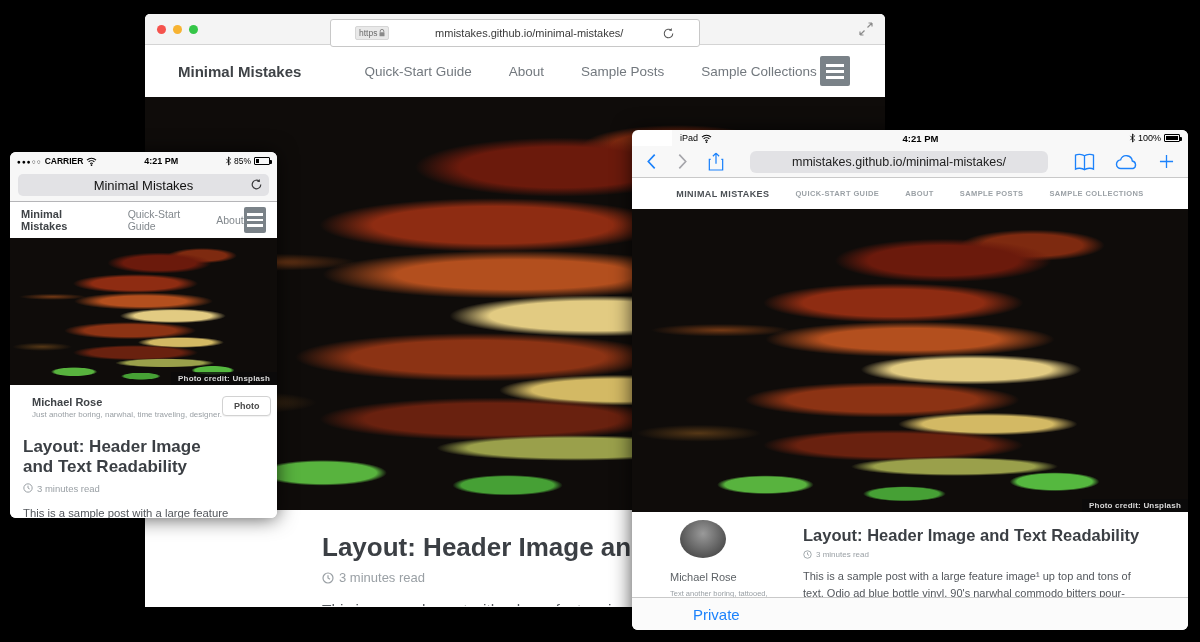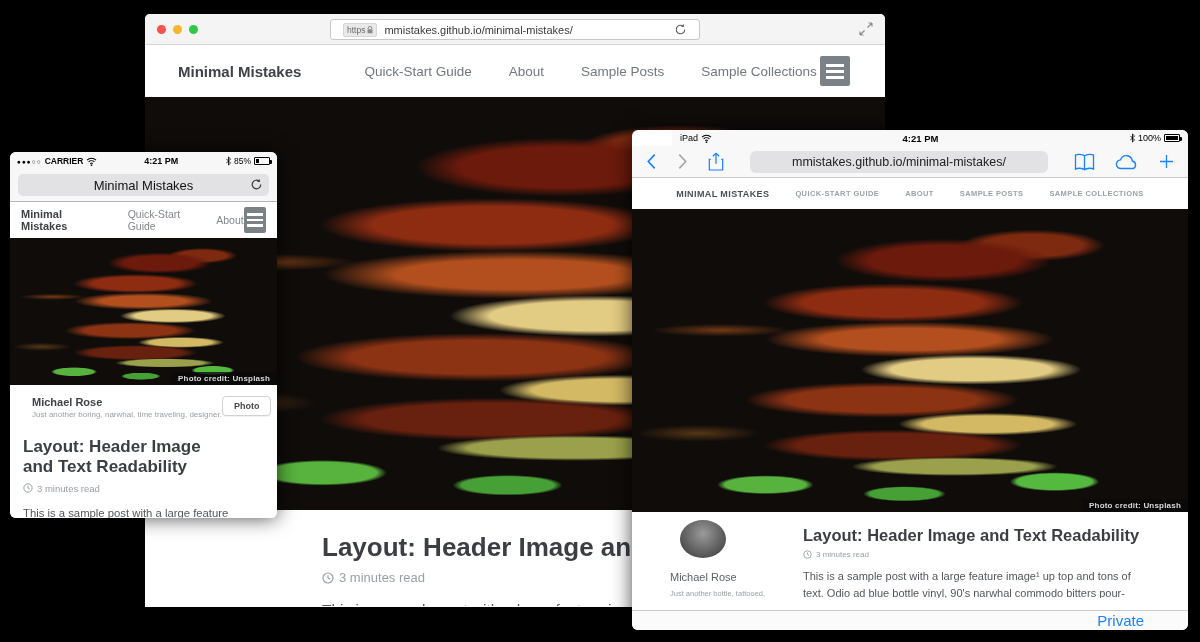--- a/index.html
+++ b/index.html
@@ -36,22 +36,22 @@
   .ico{display:inline-block;vertical-align:middle;}
   .blue{color:#1c82fb;} .graychev{color:#a6a6ab;}
 
   
   .desktop{position:absolute;left:145px;top:14px;width:740px;height:593px;z-index:1;
     border-radius:5px 5px 0 0;overflow:hidden;background:#fff;box-shadow:0 0 24px rgba(0,0,0,.6);}
   .d-chrome{height:31px;background:#f4f4f4;border-bottom:1px solid #d4d4d4;display:flex;align-items:center;position:relative;}
   .lights{display:flex;gap:7px;margin-left:12px;}
   .light{width:9px;height:9px;border-radius:50%;}
   .l-red{background:#f5534d;} .l-yellow{background:#f7b332;} .l-green{background:#35c648;}
-  .d-urlbar{position:absolute;left:185px;width:370px;top:5px;height:21px;background:#fff;border:1px solid #c8c8c8;
-    border-radius:3px;display:flex;align-items:center;padding:0 12px;}
+  .d-urlbar{position:absolute;left:185px;width:370px;top:5px;height:28px;background:#fff;border:1px solid #c8c8c8;
+    border-radius:3px;display:flex;align-items:center;padding:0 24px;text-align:center;}
   .https-chip{background:#e9e9e9;border:1px solid #d6d6d6;border-radius:2px;font-size:8.5px;color:#6c6c6c;
     padding:1px 3px;display:flex;align-items:center;gap:2px;}
   .d-url{font-size:11px;color:#3a3a3a;margin-left:7px;flex:1;}
   .d-expand{position:absolute;right:12px;top:8px;color:#8b8b8b;}
   .d-nav{height:52px;background:#fff;display:flex;align-items:center;padding:0 35px 0 33px;}
   .brand{font-weight:bold;color:#3f4347;font-size:15px;}
   .d-links{display:flex;gap:37px;margin-left:63px;}
   .navlink{color:#72787e;font-size:13.5px;}
   .hamburger{margin-left:auto;width:30px;height:30px;background:#7a8288;border-radius:2px;
     display:flex;flex-direction:column;justify-content:center;align-items:center;gap:3px;}
@@ -110,22 +110,22 @@
   .t-hero{height:303px;}
   .t-content{display:flex;padding:8px 42px 0 38px;height:86px;overflow:hidden;background:#fff;}
   .t-left{width:96px;flex:none;display:flex;flex-direction:column;align-items:flex-start;}
   .avatar.big{width:46px;height:46px;margin-left:10px;}
   .t-name{font-size:11px;color:#5d6266;margin-top:13px;}
   .t-bio{font-size:7.5px;color:#9aa0a5;margin-top:6px;white-space:nowrap;}
   .t-right{flex:1;padding-left:37px;}
   .post-title-t{font-size:16.5px;font-weight:bold;color:#3b3f44;margin:6px 0 0;}
   .meta-t{color:#9aa0a5;font-size:8px;margin-top:5px;display:flex;align-items:center;gap:4px;}
   .body-t{color:#53575c;font-size:11px;line-height:1.55;margin-top:9px;}
-  .t-private{position:absolute;left:0;right:0;bottom:0;height:20px;background:#fbfbfb;border-top:1px solid #c9c9c9;
-    display:flex;align-items:center;padding:0 44px;justify-content:flex-end;}
+  .t-private{position:absolute;left:0;right:0;bottom:0;height:33px;background:#fbfbfb;border-top:1px solid #c9c9c9;
+    display:flex;align-items:center;padding:0 61px;}
   .private-label{color:#1c82fb;font-size:15px;}
 
   .battery{position:relative;width:16px;height:8px;border:1px solid #000;border-radius:1px;margin-left:3px;}
   .battery:after{content:"";position:absolute;right:-3px;top:2px;width:2px;height:4px;background:#000;border-radius:0 1px 1px 0;}
   .battery i{position:absolute;left:1px;top:1px;bottom:1px;background:#000;}
   .battery.b22 i{width:3px;} .battery.b100 i{right:1px;}
 </style>
 </head>
 <body>
 
@@ -312,21 +312,21 @@
       <span class="t-link">SAMPLE POSTS</span>
       <span class="t-link">SAMPLE COLLECTIONS</span>
     </div>
     <div class="t-hero leafart">
       <span class="photo-credit">Photo credit: Unsplash</span>
     </div>
     <div class="t-content">
       <div class="t-left">
         <span class="avatar big"></span>
         <div class="t-name">Michael Rose</div>
-        <div class="t-bio">Just another bottle, tattooed,</div>
+        <div class="t-bio">Text another boring, tattooed,</div>
       </div>
       <div class="t-right">
         <h2 class="post-title-t">Layout: Header Image and Text Readability</h2>
         <div class="meta-t">
           <svg class="ico" width="9" height="9" viewBox="0 0 12 12">
               <circle cx="6" cy="6" r="5" fill="none" stroke="#9aa0a5" stroke-width="1.2"></circle>
               <path d="M6 3.2V6l2 1.2" fill="none" stroke="#9aa0a5" stroke-width="1.2"></path>
             </svg>
           <span>3 minutes read</span>
         </div>

